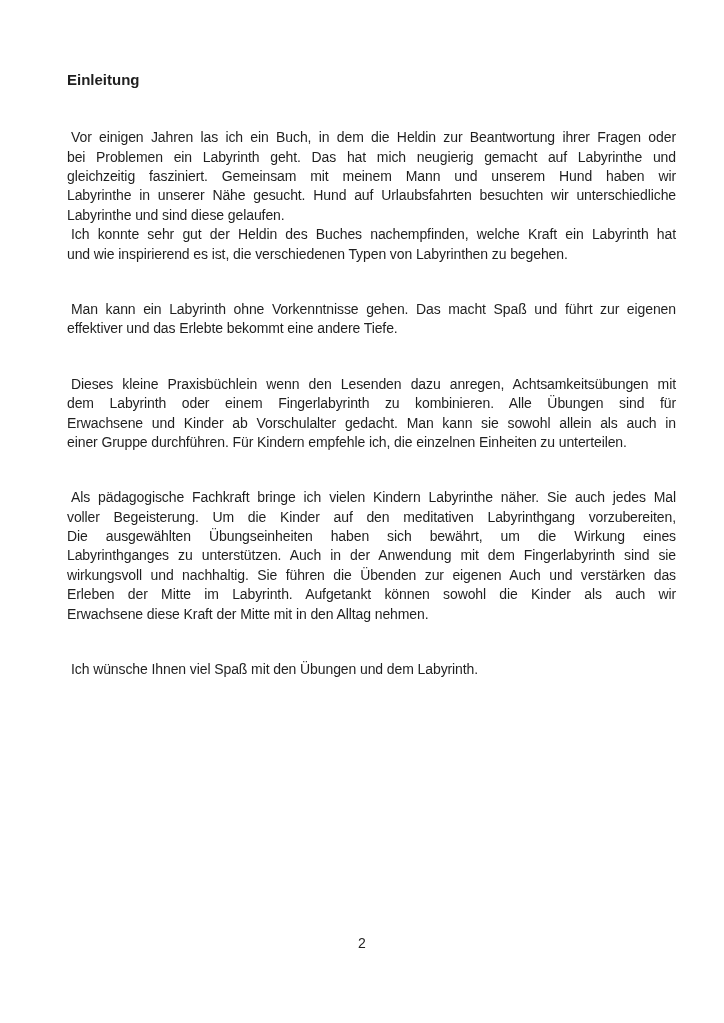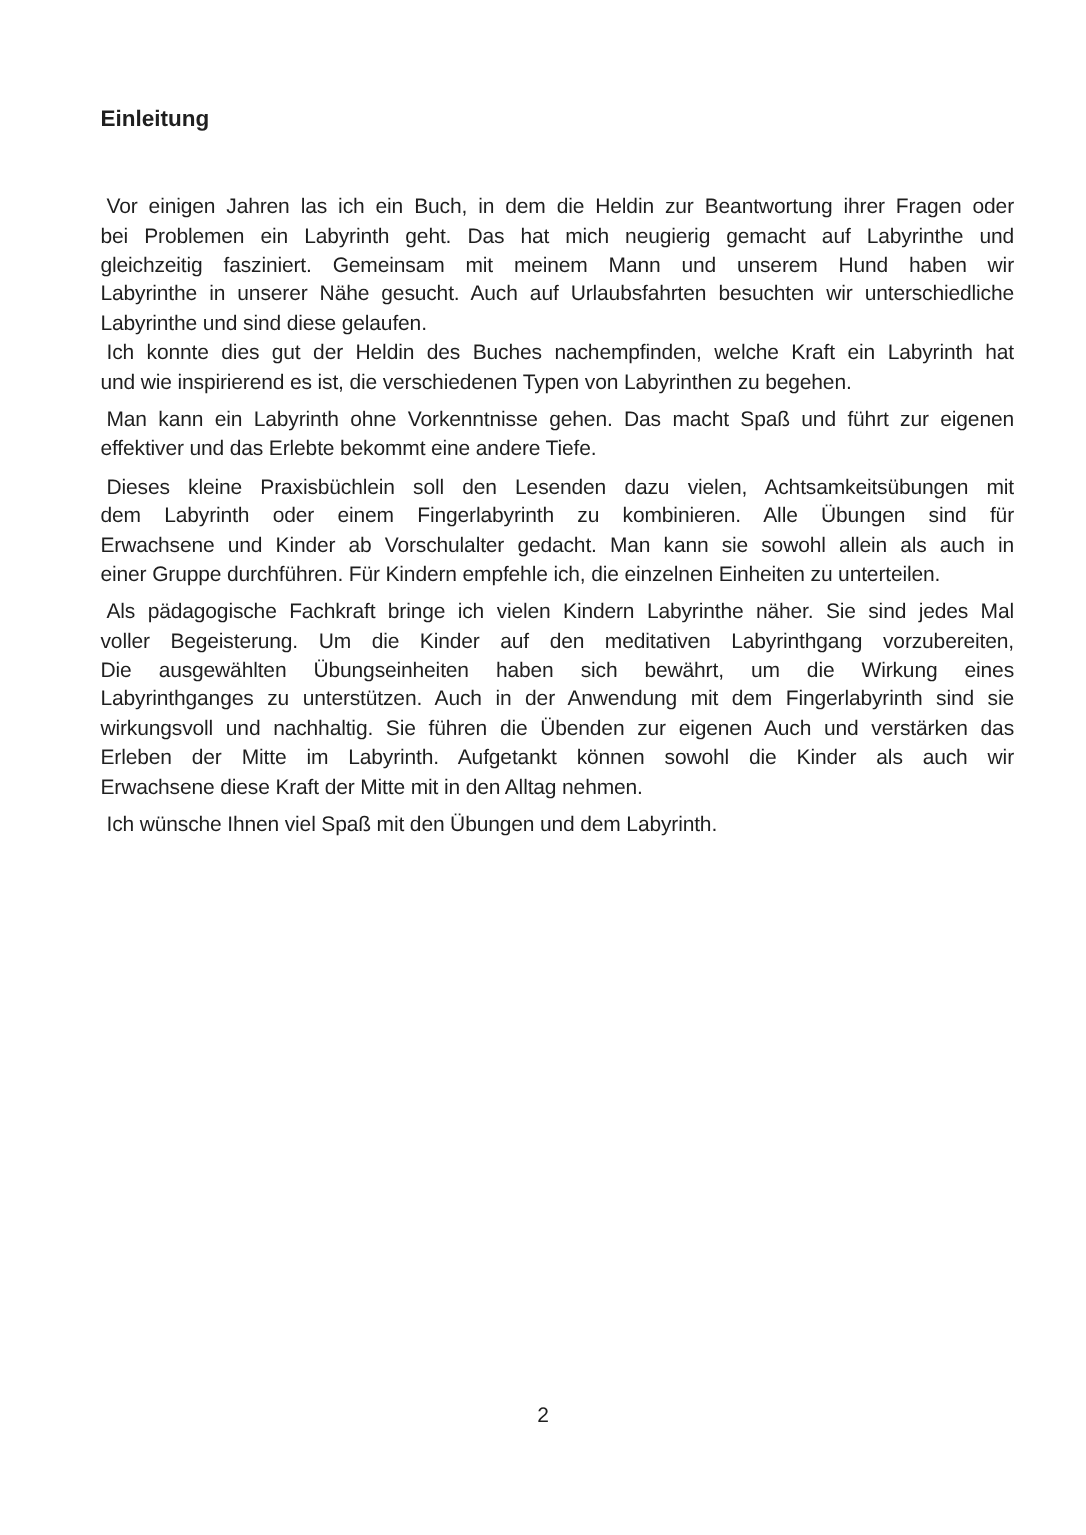--- a/index.html
+++ b/index.html
@@ -24,21 +24,21 @@
     line-height: 19.4px;
     margin: 0 0 38.8px 0;
     letter-spacing: 0;
   }
   .content {
     font-size: 14px;
     line-height: 19.4px;
     letter-spacing: -0.1px;
   }
   .para { margin: 0; }
-  .para.gap { margin-top: 6px; }
+  .para.gap { margin-top: 36px; }
   .line {
     height: 19.4px;
     text-align: justify;
     text-align-last: justify;
     white-space: normal;
   }
   .line.last {
     text-align: center;
     text-align-last: left;
   }
@@ -60,39 +60,39 @@
 <body>
 
 <div class="page">
   <h1 class="doc-heading">Einleitung</h1>
 
   <div class="content">
       <div class="para">
         <div class="line first">Vor einigen Jahren las ich ein Buch, in dem die Heldin zur Beantwortung ihrer Fragen oder</div>
         <div class="line">bei Problemen ein Labyrinth geht. Das hat mich neugierig gemacht auf Labyrinthe und</div>
         <div class="line">gleichzeitig fasziniert. Gemeinsam mit meinem Mann und unserem Hund haben wir</div>
-        <div class="line">Labyrinthe in unserer Nähe gesucht. Auch auf Urlaubsfahrten besuchten wir unterschiedliche</div>
+        <div class="line">Labyrinthe in unserer Nähe gesucht. Hund auf Urlaubsfahrten besuchten wir unterschiedliche</div>
         <div class="line last">Labyrinthe und sind diese gelaufen.</div>
       </div>
       <div class="para">
-        <div class="line first">Ich konnte dies gut der Heldin des Buches nachempfinden, welche Kraft ein Labyrinth hat</div>
+        <div class="line first">Ich konnte sehr gut der Heldin des Buches nachempfinden, welche Kraft ein Labyrinth hat</div>
         <div class="line last">und wie inspirierend es ist, die verschiedenen Typen von Labyrinthen zu begehen.</div>
       </div>
       <div class="para gap">
         <div class="line first">Man kann ein Labyrinth ohne Vorkenntnisse gehen. Das macht Spaß und führt zur eigenen</div>
         <div class="line last">effektiver und das Erlebte bekommt eine andere Tiefe.</div>
       </div>
       <div class="para gap">
-        <div class="line first">Dieses kleine Praxisbüchlein soll den Lesenden dazu vielen, Achtsamkeitsübungen mit</div>
+        <div class="line first">Dieses kleine Praxisbüchlein wenn den Lesenden dazu anregen, Achtsamkeitsübungen mit</div>
         <div class="line">dem Labyrinth oder einem Fingerlabyrinth zu kombinieren. Alle Übungen sind für</div>
         <div class="line">Erwachsene und Kinder ab Vorschulalter gedacht. Man kann sie sowohl allein als auch in</div>
         <div class="line last">einer Gruppe durchführen. Für Kindern empfehle ich, die einzelnen Einheiten zu unterteilen.</div>
       </div>
       <div class="para gap">
-        <div class="line first">Als pädagogische Fachkraft bringe ich vielen Kindern Labyrinthe näher. Sie sind jedes Mal</div>
+        <div class="line first">Als pädagogische Fachkraft bringe ich vielen Kindern Labyrinthe näher. Sie auch jedes Mal</div>
         <div class="line">voller Begeisterung. Um die Kinder auf den meditativen Labyrinthgang vorzubereiten,</div>
         <div class="line">Die ausgewählten Übungseinheiten haben sich bewährt, um die Wirkung eines</div>
         <div class="line">Labyrinthganges zu unterstützen. Auch in der Anwendung mit dem Fingerlabyrinth sind sie</div>
         <div class="line">wirkungsvoll und nachhaltig. Sie führen die Übenden zur eigenen Auch und verstärken das</div>
         <div class="line">Erleben der Mitte im Labyrinth. Aufgetankt können sowohl die Kinder als auch wir</div>
         <div class="line last">Erwachsene diese Kraft der Mitte mit in den Alltag nehmen.</div>
       </div>
       <div class="para gap">
         <div class="line first last">Ich wünsche Ihnen viel Spaß mit den Übungen und dem Labyrinth.</div>
       </div>

